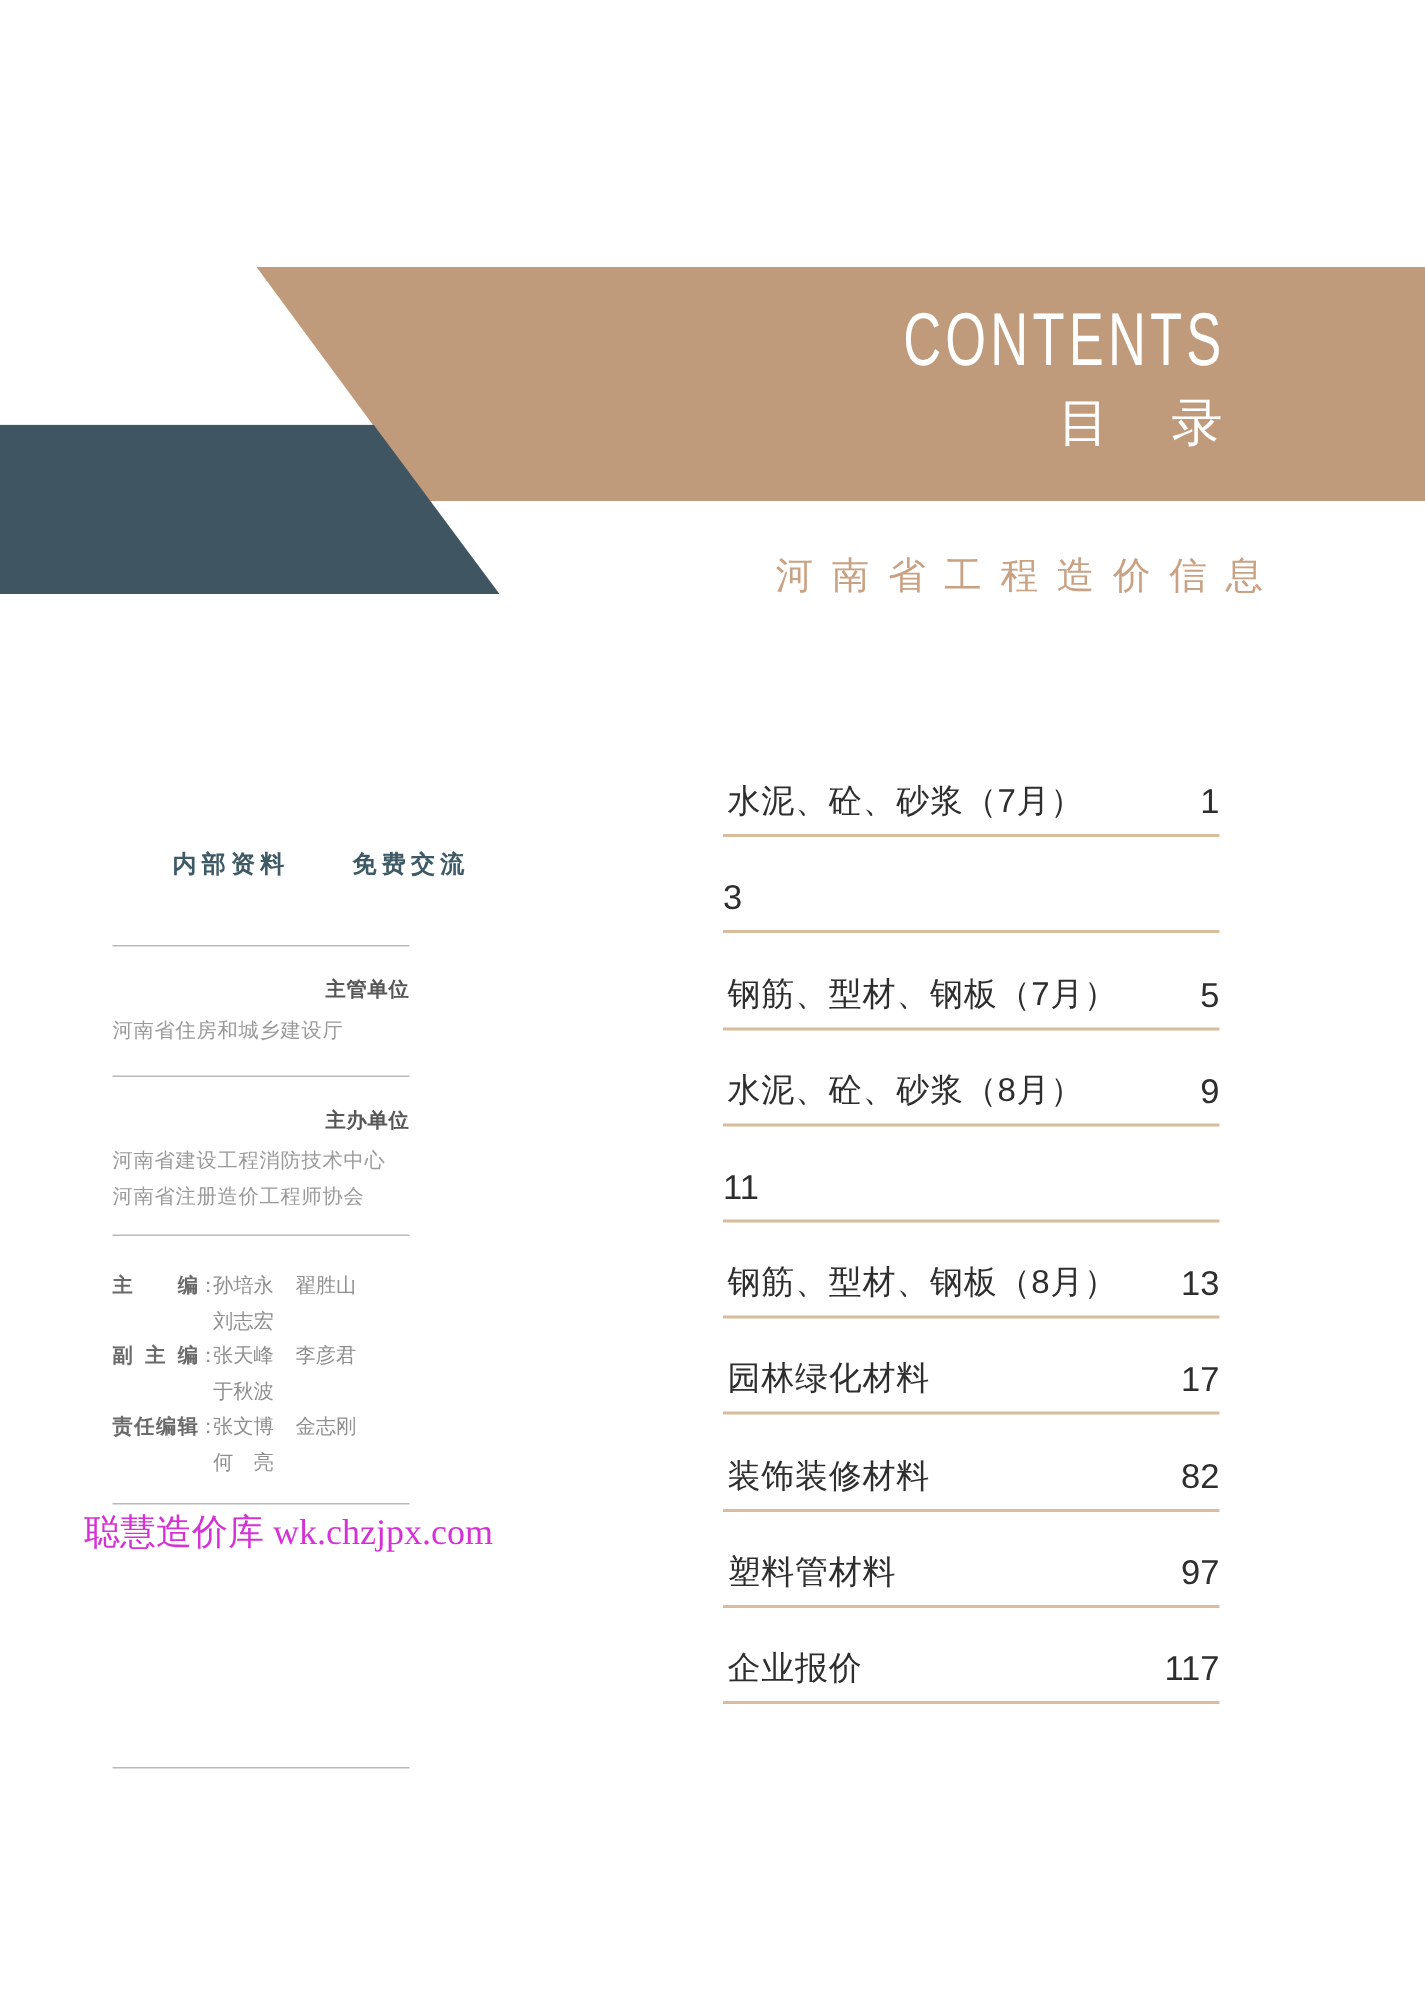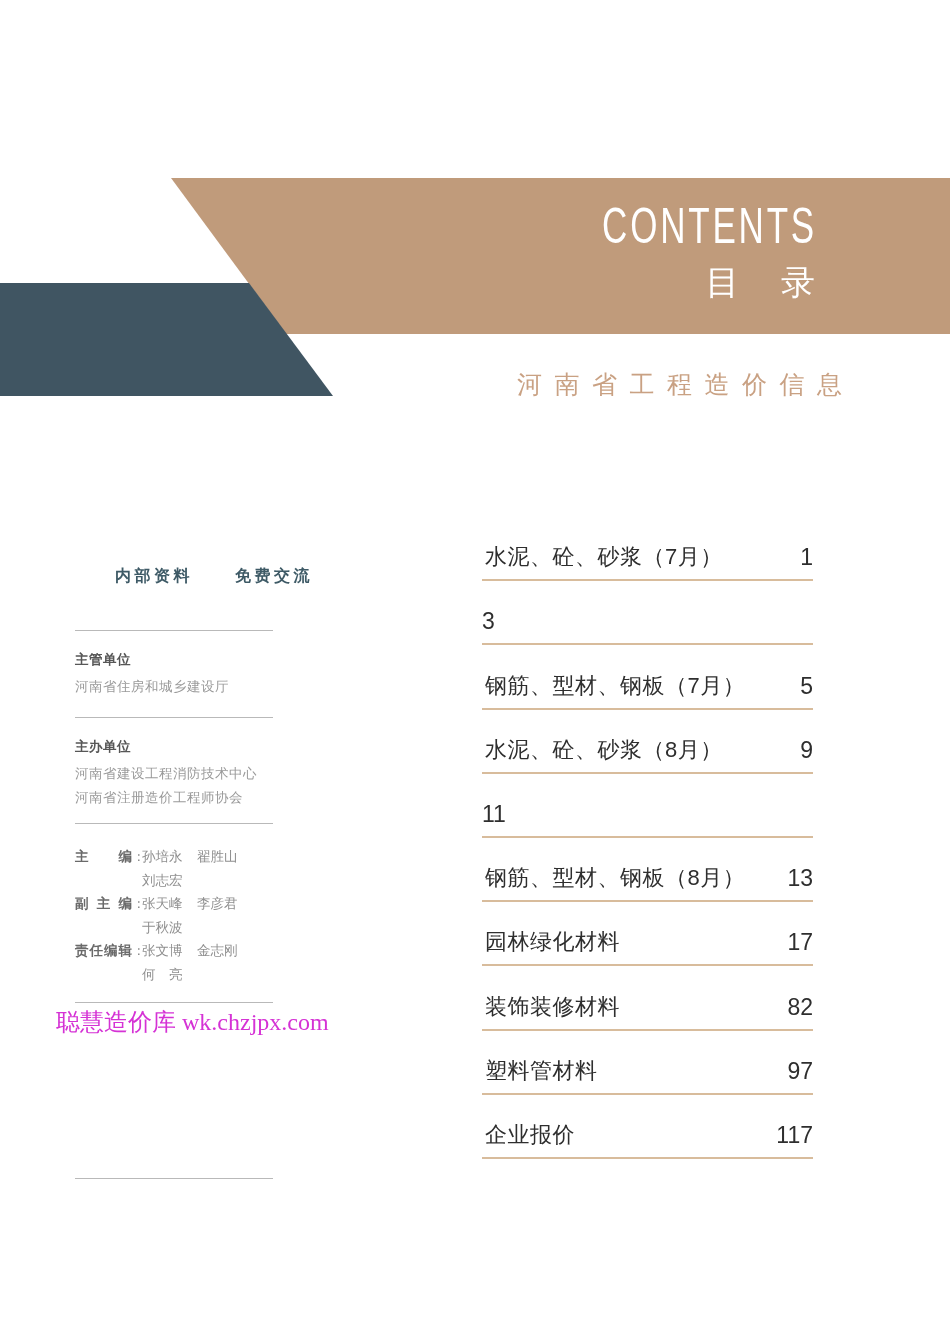--- a/index.html
+++ b/index.html
@@ -65,21 +65,21 @@
   .d1 { top: 630px; }
   .d2 { top: 717px; }
   .d3 { top: 823px; }
   .d4 { top: 1002px; }
   .d5 { top: 1178px; }
   .section { position: absolute; left: 0; width: 198px; }
   .s1 { top: 651px; }
   .s2 { top: 738px; }
   .sec-label {
     font-size: 13.5px; font-weight: bold; color: #575757;
-    line-height: 18px; margin-bottom: 6px; letter-spacing: 0.5px;
+    line-height: 18px; margin-bottom: 6px; letter-spacing: 0.5px; text-align: right;
   }
   .sec-line {
     font-size: 13.5px; color: #9a9a9a; line-height: 24px;
     letter-spacing: 0.5px; white-space: nowrap;
   }
   .editors { position: absolute; left: 0; top: 845px; width: 198px; }
   .ed-row { font-size: 13.5px; line-height: 23.5px; white-space: nowrap; }
   .ed-label {
     display: inline-block; width: 57px;
     font-weight: bold; color: #6a6a6a;
@@ -90,21 +90,21 @@
   .ed-name1 { display: inline-block; width: 55px; color: #8f8f8f; vertical-align: top; }
   .ed-name2 { display: inline-block; color: #8f8f8f; vertical-align: top; }
   .watermark {
     position: absolute; left: -19px; top: 1007px;
     font-family: "Liberation Serif", "DejaVu Serif", serif;
     font-size: 24px; line-height: 30px; color: #d532d5;
     white-space: nowrap;
   }
 
   
-  .toc { position: absolute; left: 482px; top: 517px; width: 331px; }
+  .toc { position: absolute; left: 482px; top: 494px; width: 331px; }
   .toc-row {
     height: 55.2px; 
     padding-bottom: 7px;
     display: flex; justify-content: space-between; align-items: flex-end;
     border-bottom: 2px solid #d8bc9c;
   }
   .toc-title {
     font-size: 22px; line-height: 30px; color: #2e2e2e;
     padding-left: 3px; white-space: nowrap; letter-spacing: 0.5px;
   }

